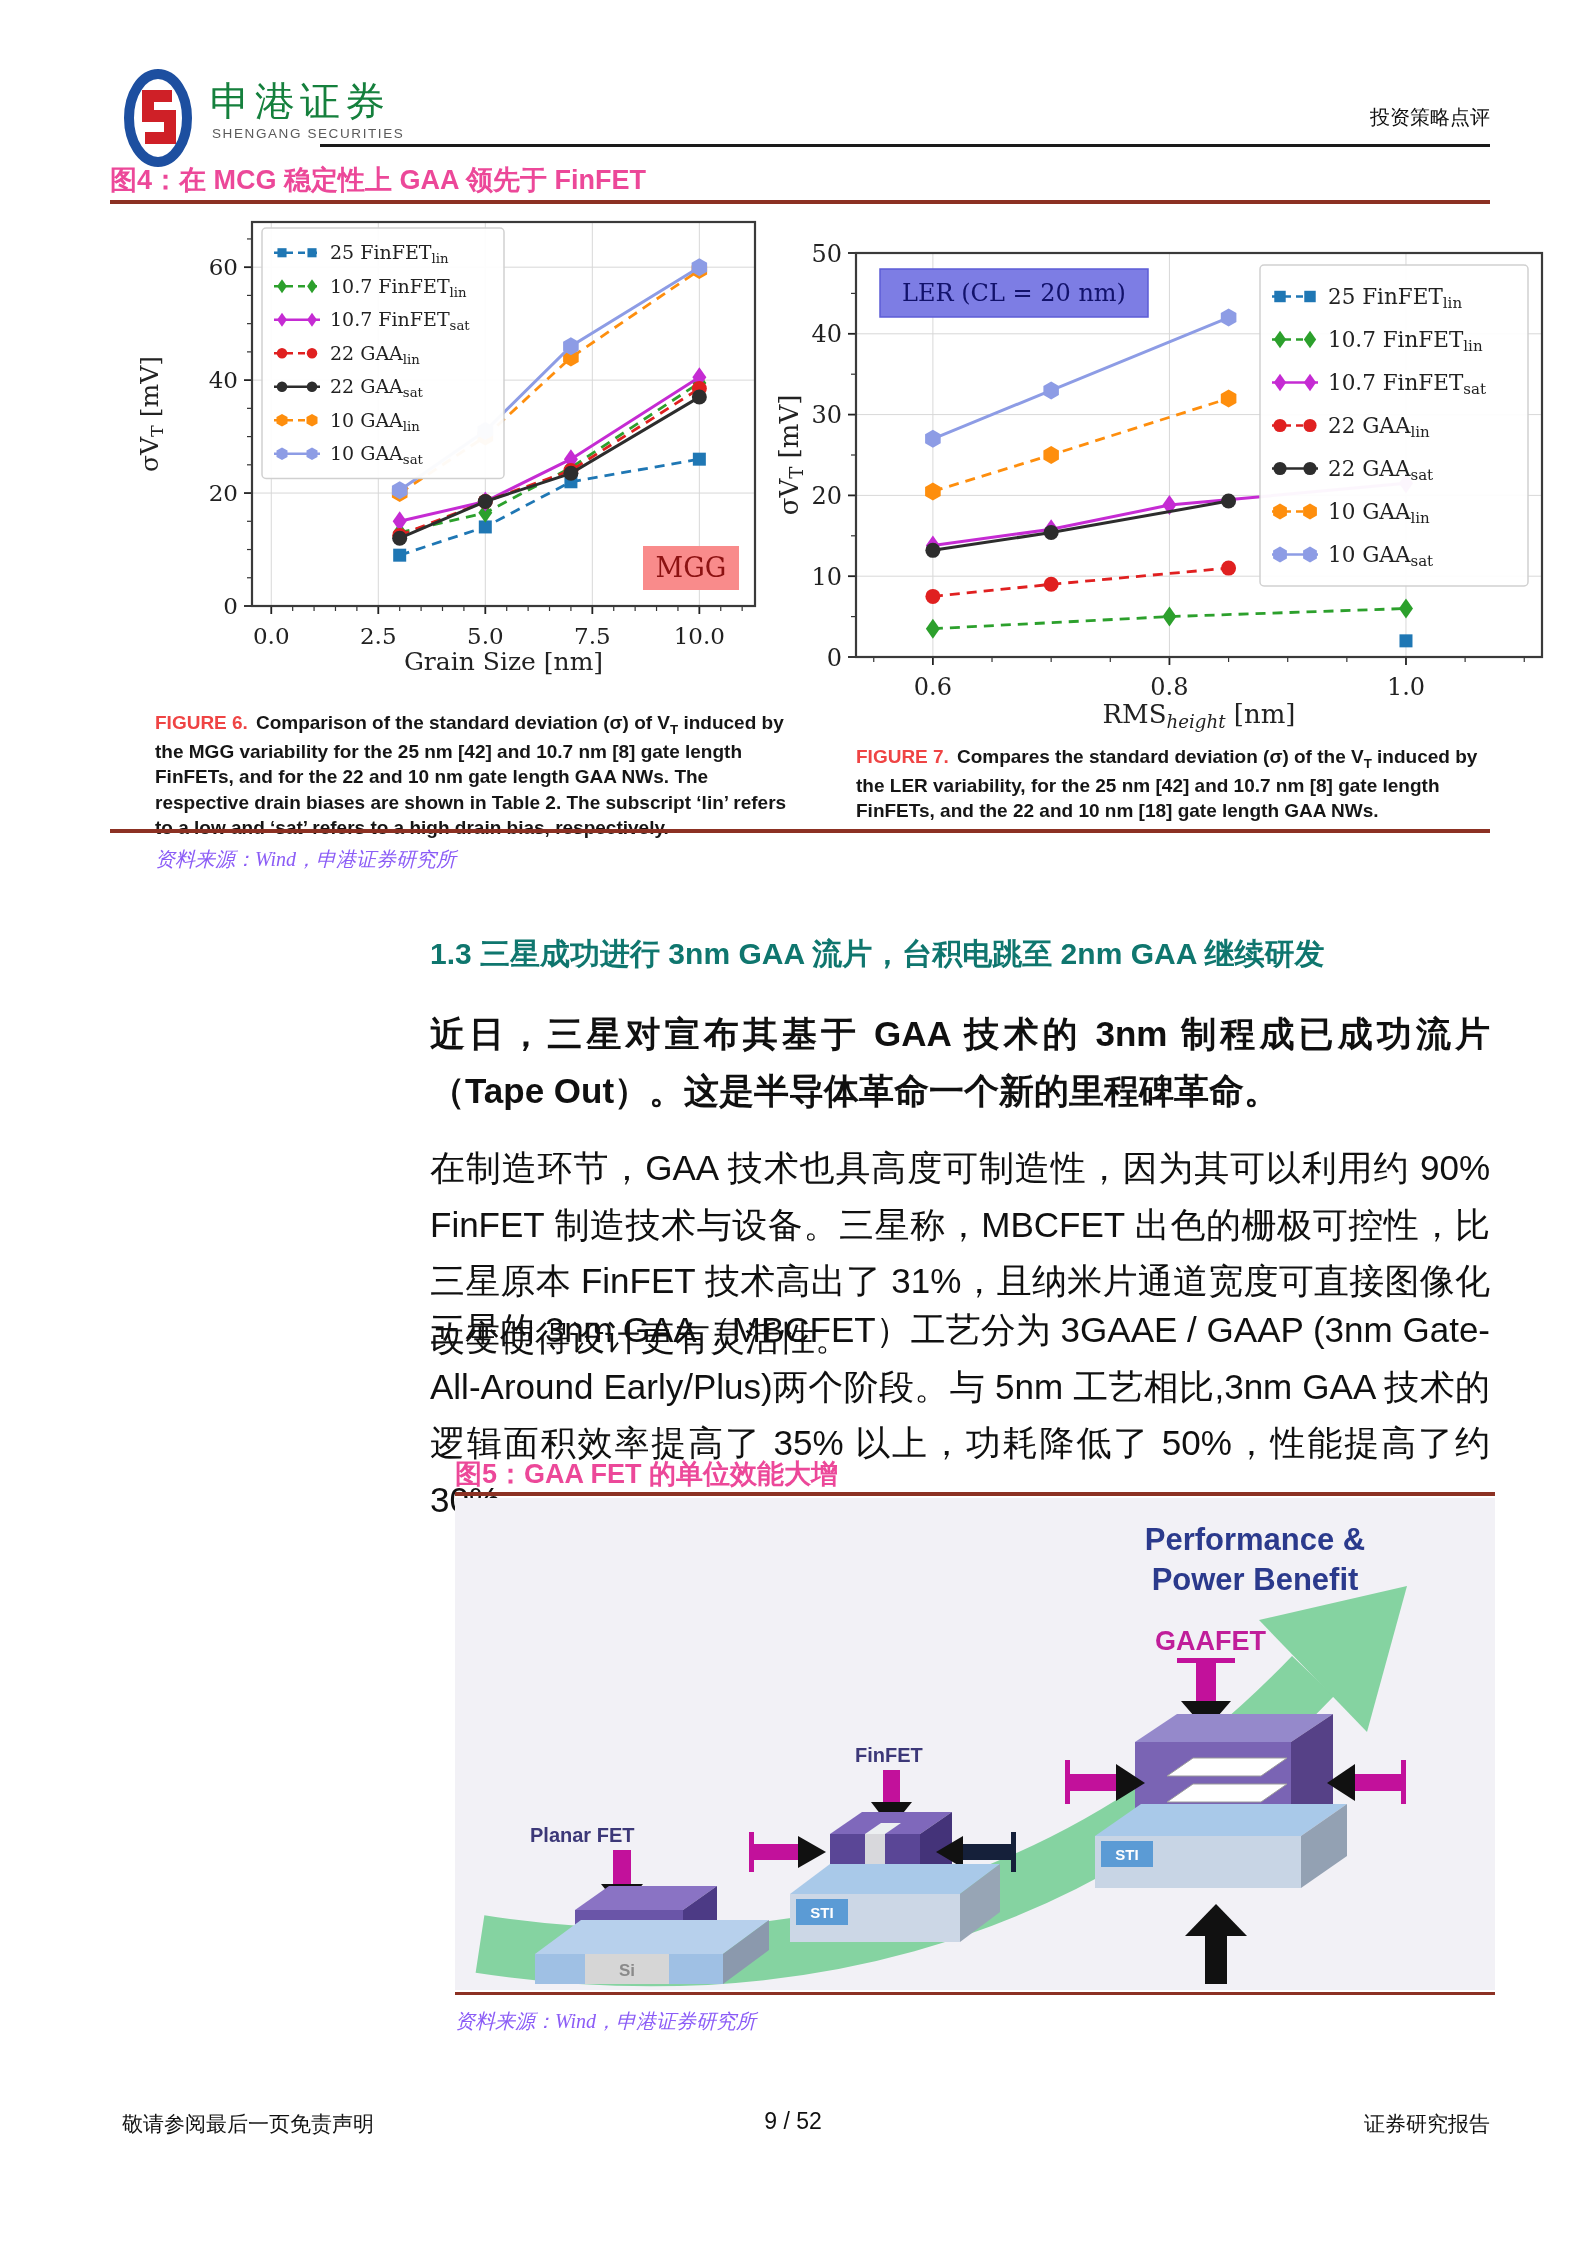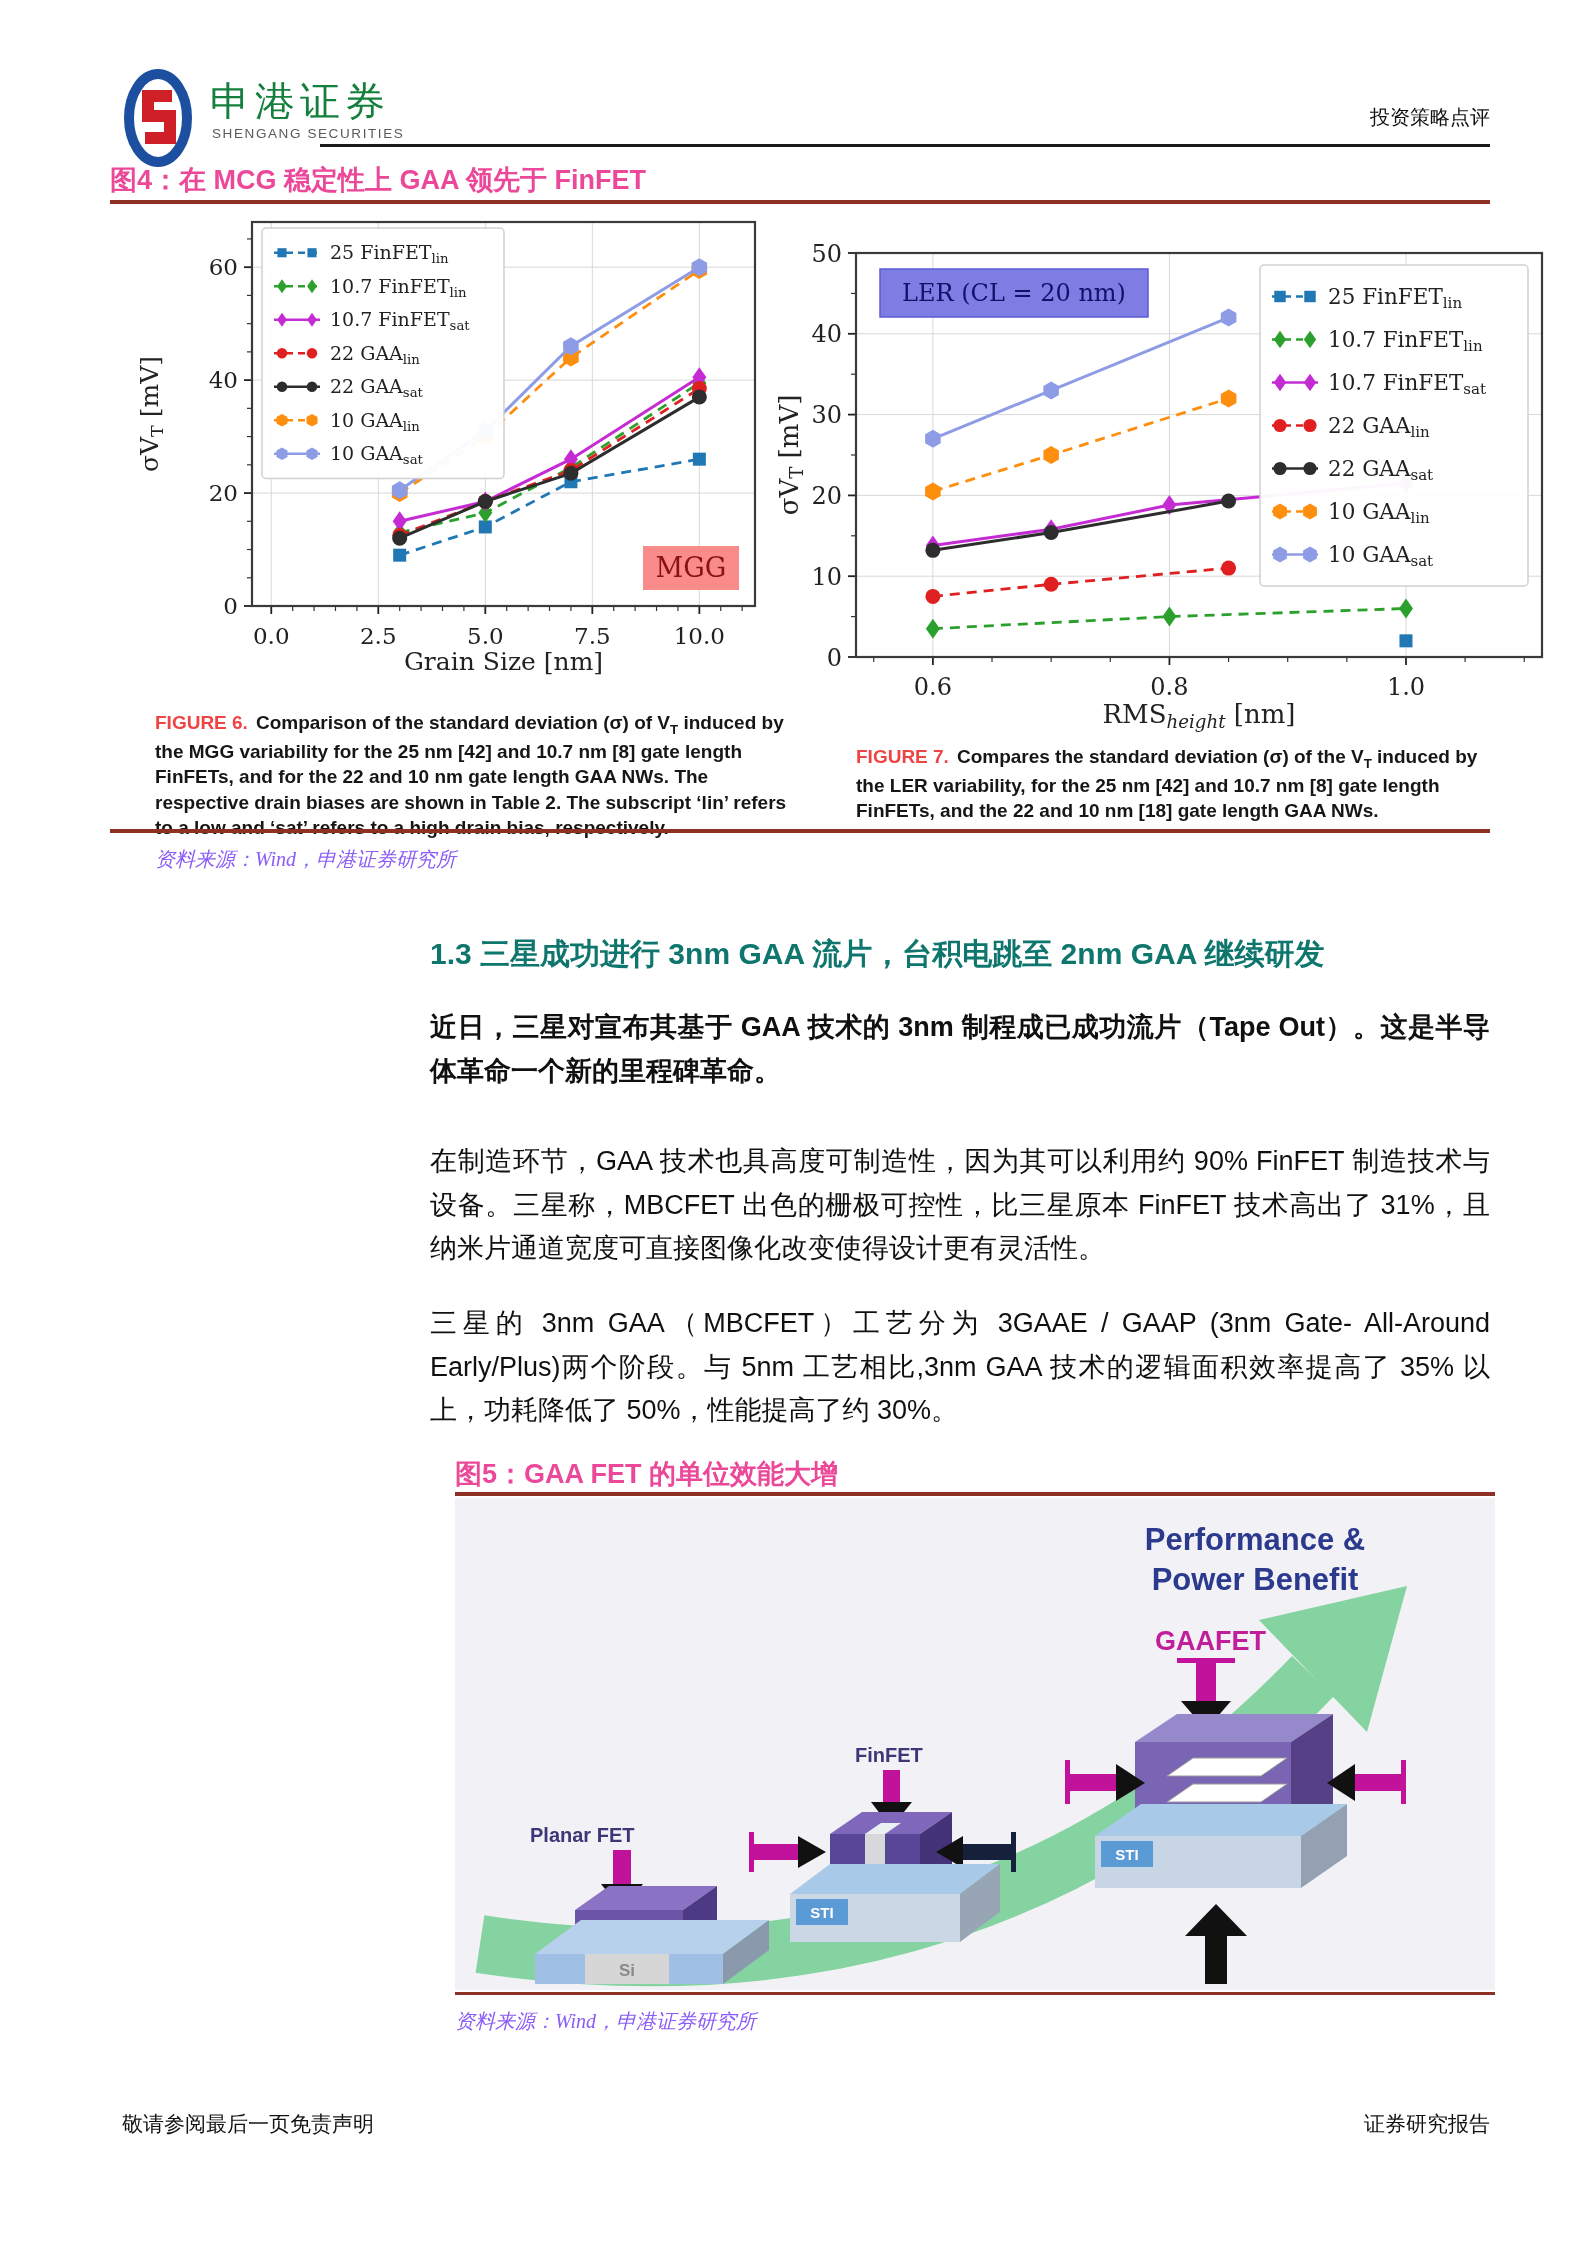--- a/index.html
+++ b/index.html
@@ -10,21 +10,21 @@
   .hdr-line{position:absolute;background:#1a1a1a;height:3px;}
   .logo-cn{position:absolute;font-weight:normal;font-size:40px;color:#15803d;letter-spacing:5px;}
   .logo-en{position:absolute;font-size:13.5px;color:#5a5a5a;letter-spacing:1.6px;font-weight:normal;}
   .report-type{position:absolute;font-family:"Liberation Serif",serif;font-size:20px;color:#111;}
   .fig-title{position:absolute;font-weight:bold;font-size:27px;color:#ec4899;}
   .caption{position:absolute;font-weight:bold;font-size:19px;line-height:1.34;color:#161616;}
   .caption .tag{color:#ef4444;margin-right:8px;}
   .caption sub{font-size:70%;}
   .source{position:absolute;font-family:"Liberation Serif",serif;font-style:italic;font-size:20px;color:#8b5cf6;}
   .section-h{position:absolute;font-weight:bold;font-size:30px;color:#0f766e;}
-  .para{position:absolute;left:430px;width:1060px;font-size:27px;line-height:1.62;
+  .para{position:absolute;left:430px;width:1060px;font-size:35px;line-height:1.62;
         text-align:justify;color:#101010;}
   .para.bold{font-weight:bold;}
   .footer{position:absolute;top:2110px;font-family:"Liberation Serif",serif;font-size:21px;color:#111;margin-left:12px;}
   .pageno{position:absolute;top:2108px;left:0;width:1586px;text-align:center;
           font-size:23px;color:#111;font-family:"Liberation Sans",sans-serif;}
   svg text{font-family:"DejaVu Serif","Liberation Serif",serif;}
   svg .sans{font-family:"Liberation Sans",sans-serif;}
 </style>
 </head>
 <body>
@@ -348,15 +348,16 @@
     <text class="sans" x="672" y="362" font-size="15" font-weight="bold" fill="#ffffff" text-anchor="middle">STI</text>
     <polygon points="846,338 892,306 892,358 846,390" fill="#93a1b3"></polygon>
     <polygon points="730,438 792,438 761,406" fill="#111111"></polygon>
     <rect x="750" y="438" width="22" height="48" fill="#111111"></rect>
   </svg>
 
   <div class="rule-maroon" style="left:455px;top:1992px;width:1040px;height:3px"></div>
   <div class="source" style="left:455px;top:2008px">资料来源：Wind，申港证券研究所</div>
 
   <div class="footer" style="left:110px">敬请参阅最后一页免责声明</div>
+  <div class="pageno">9 / 52</div>
   <div class="footer" style="right:96px">证券研究报告</div>
 
 </div>
 
 </body></html>

